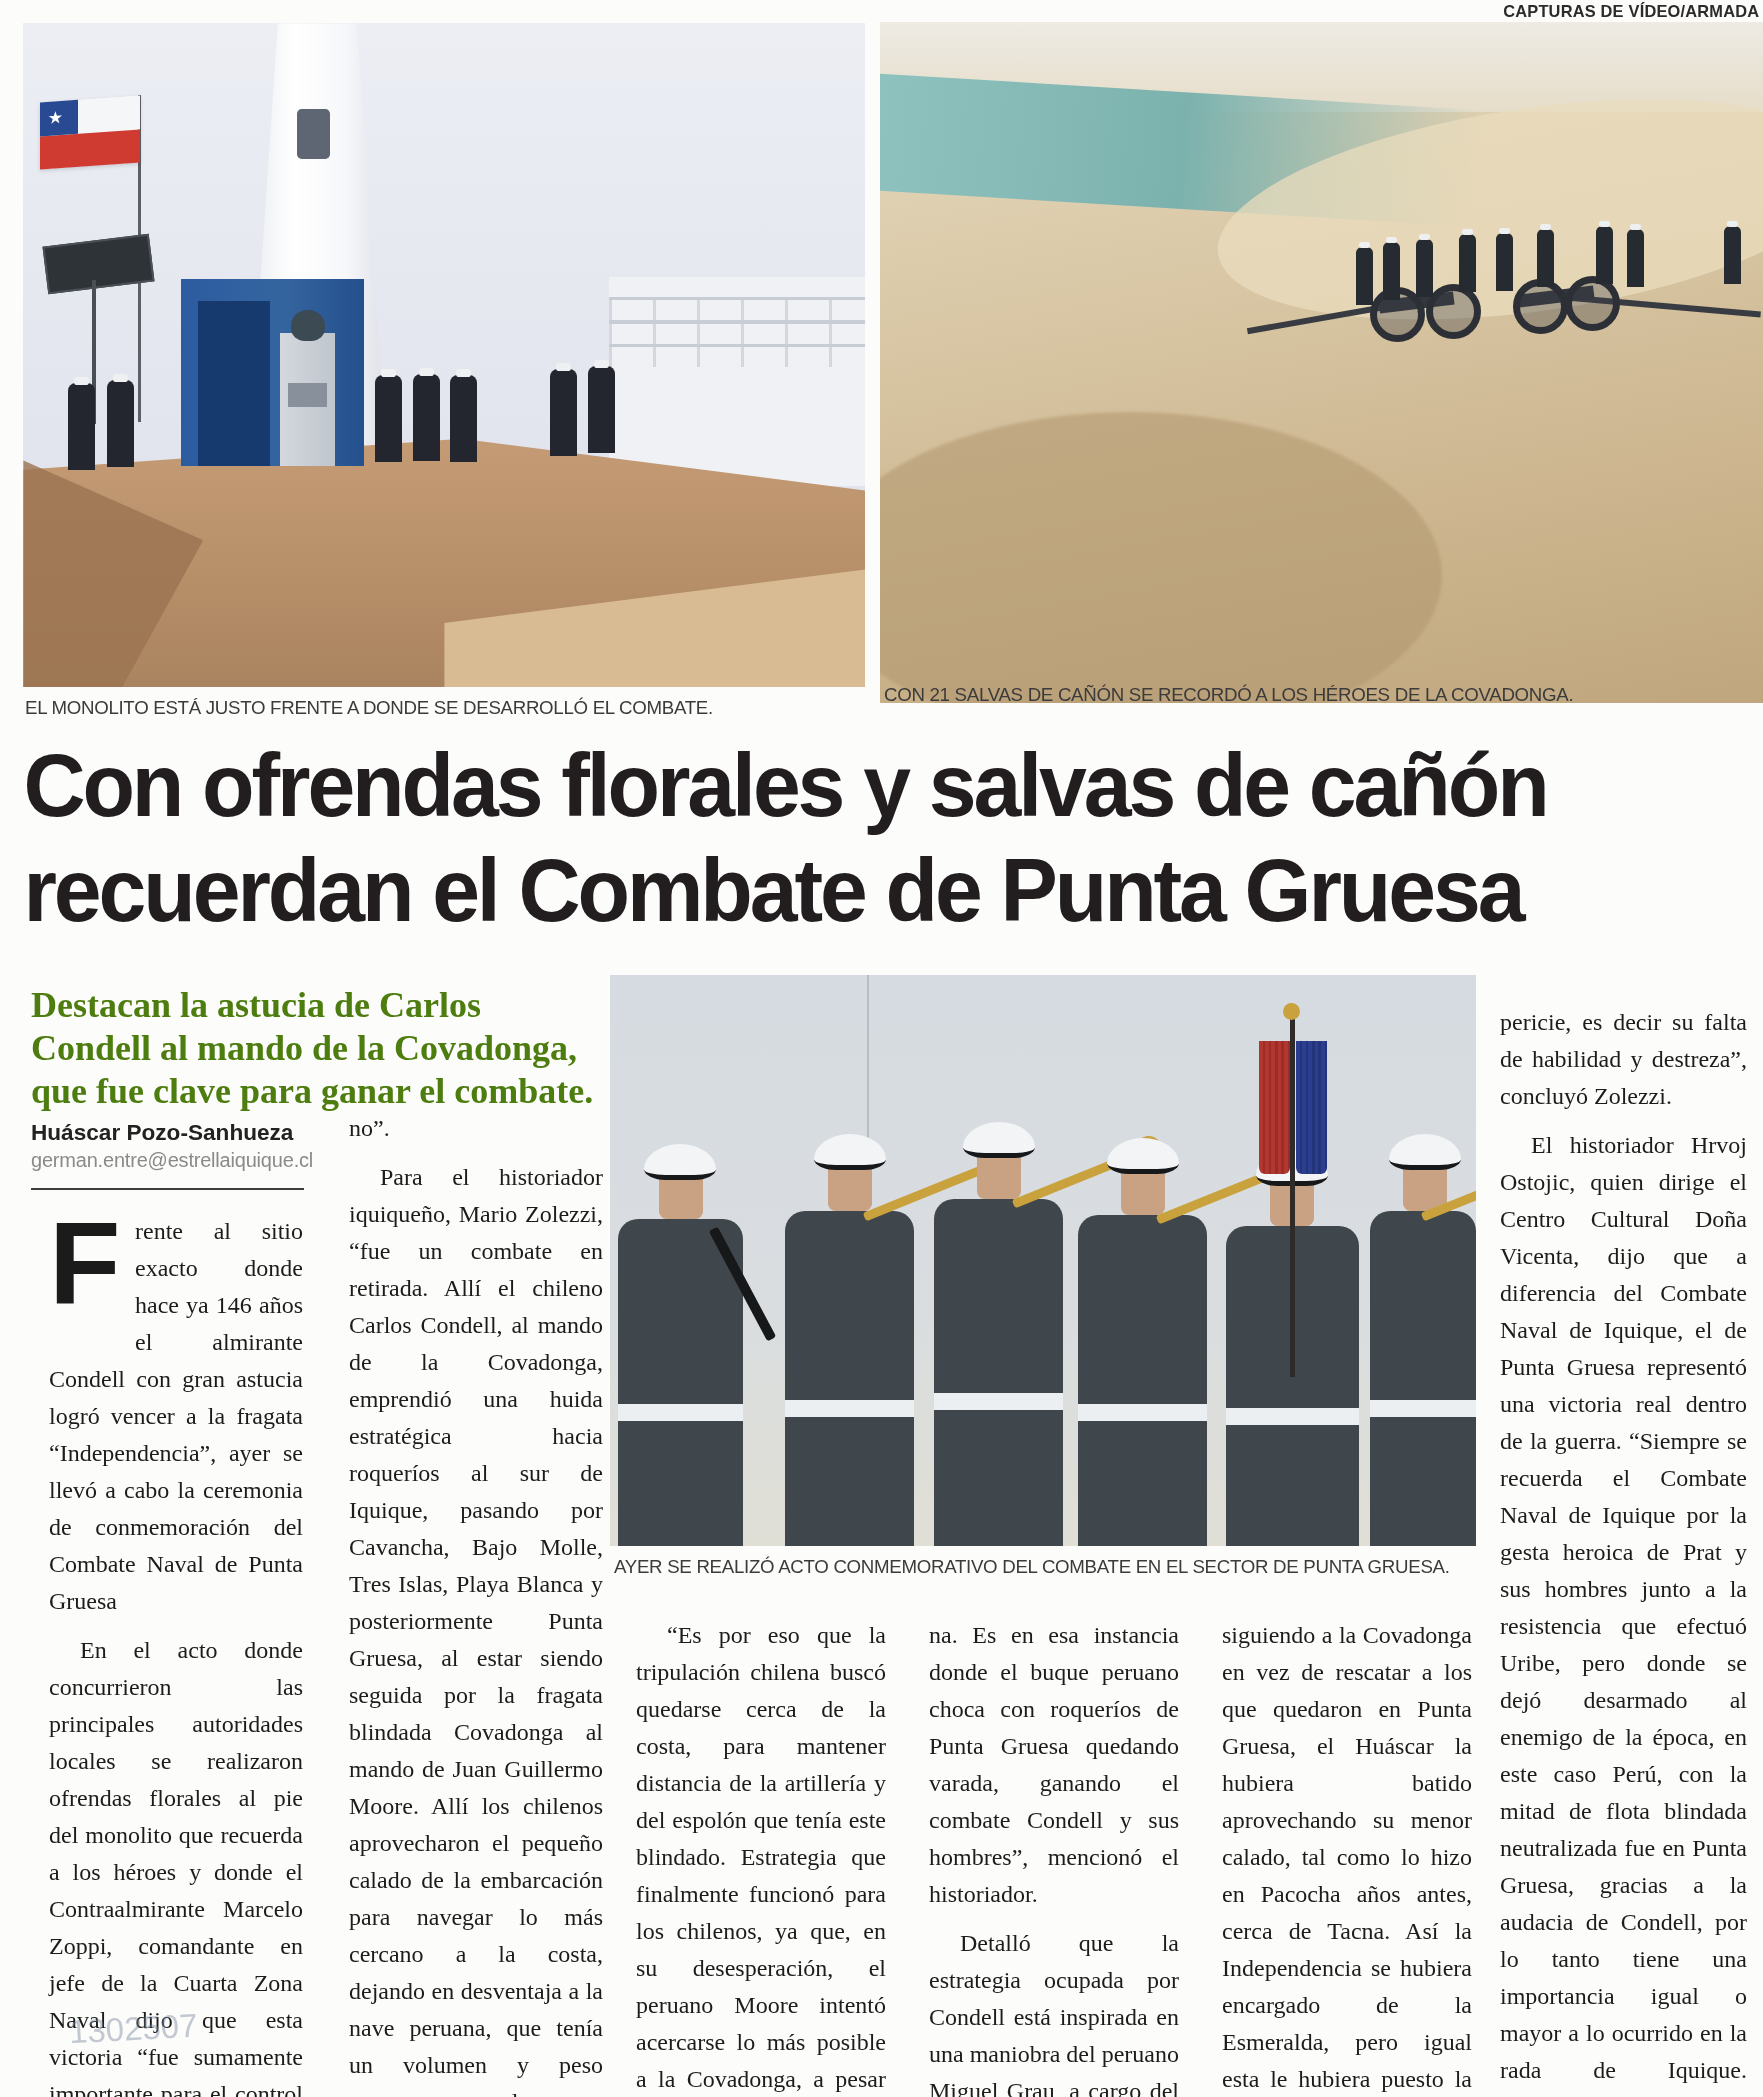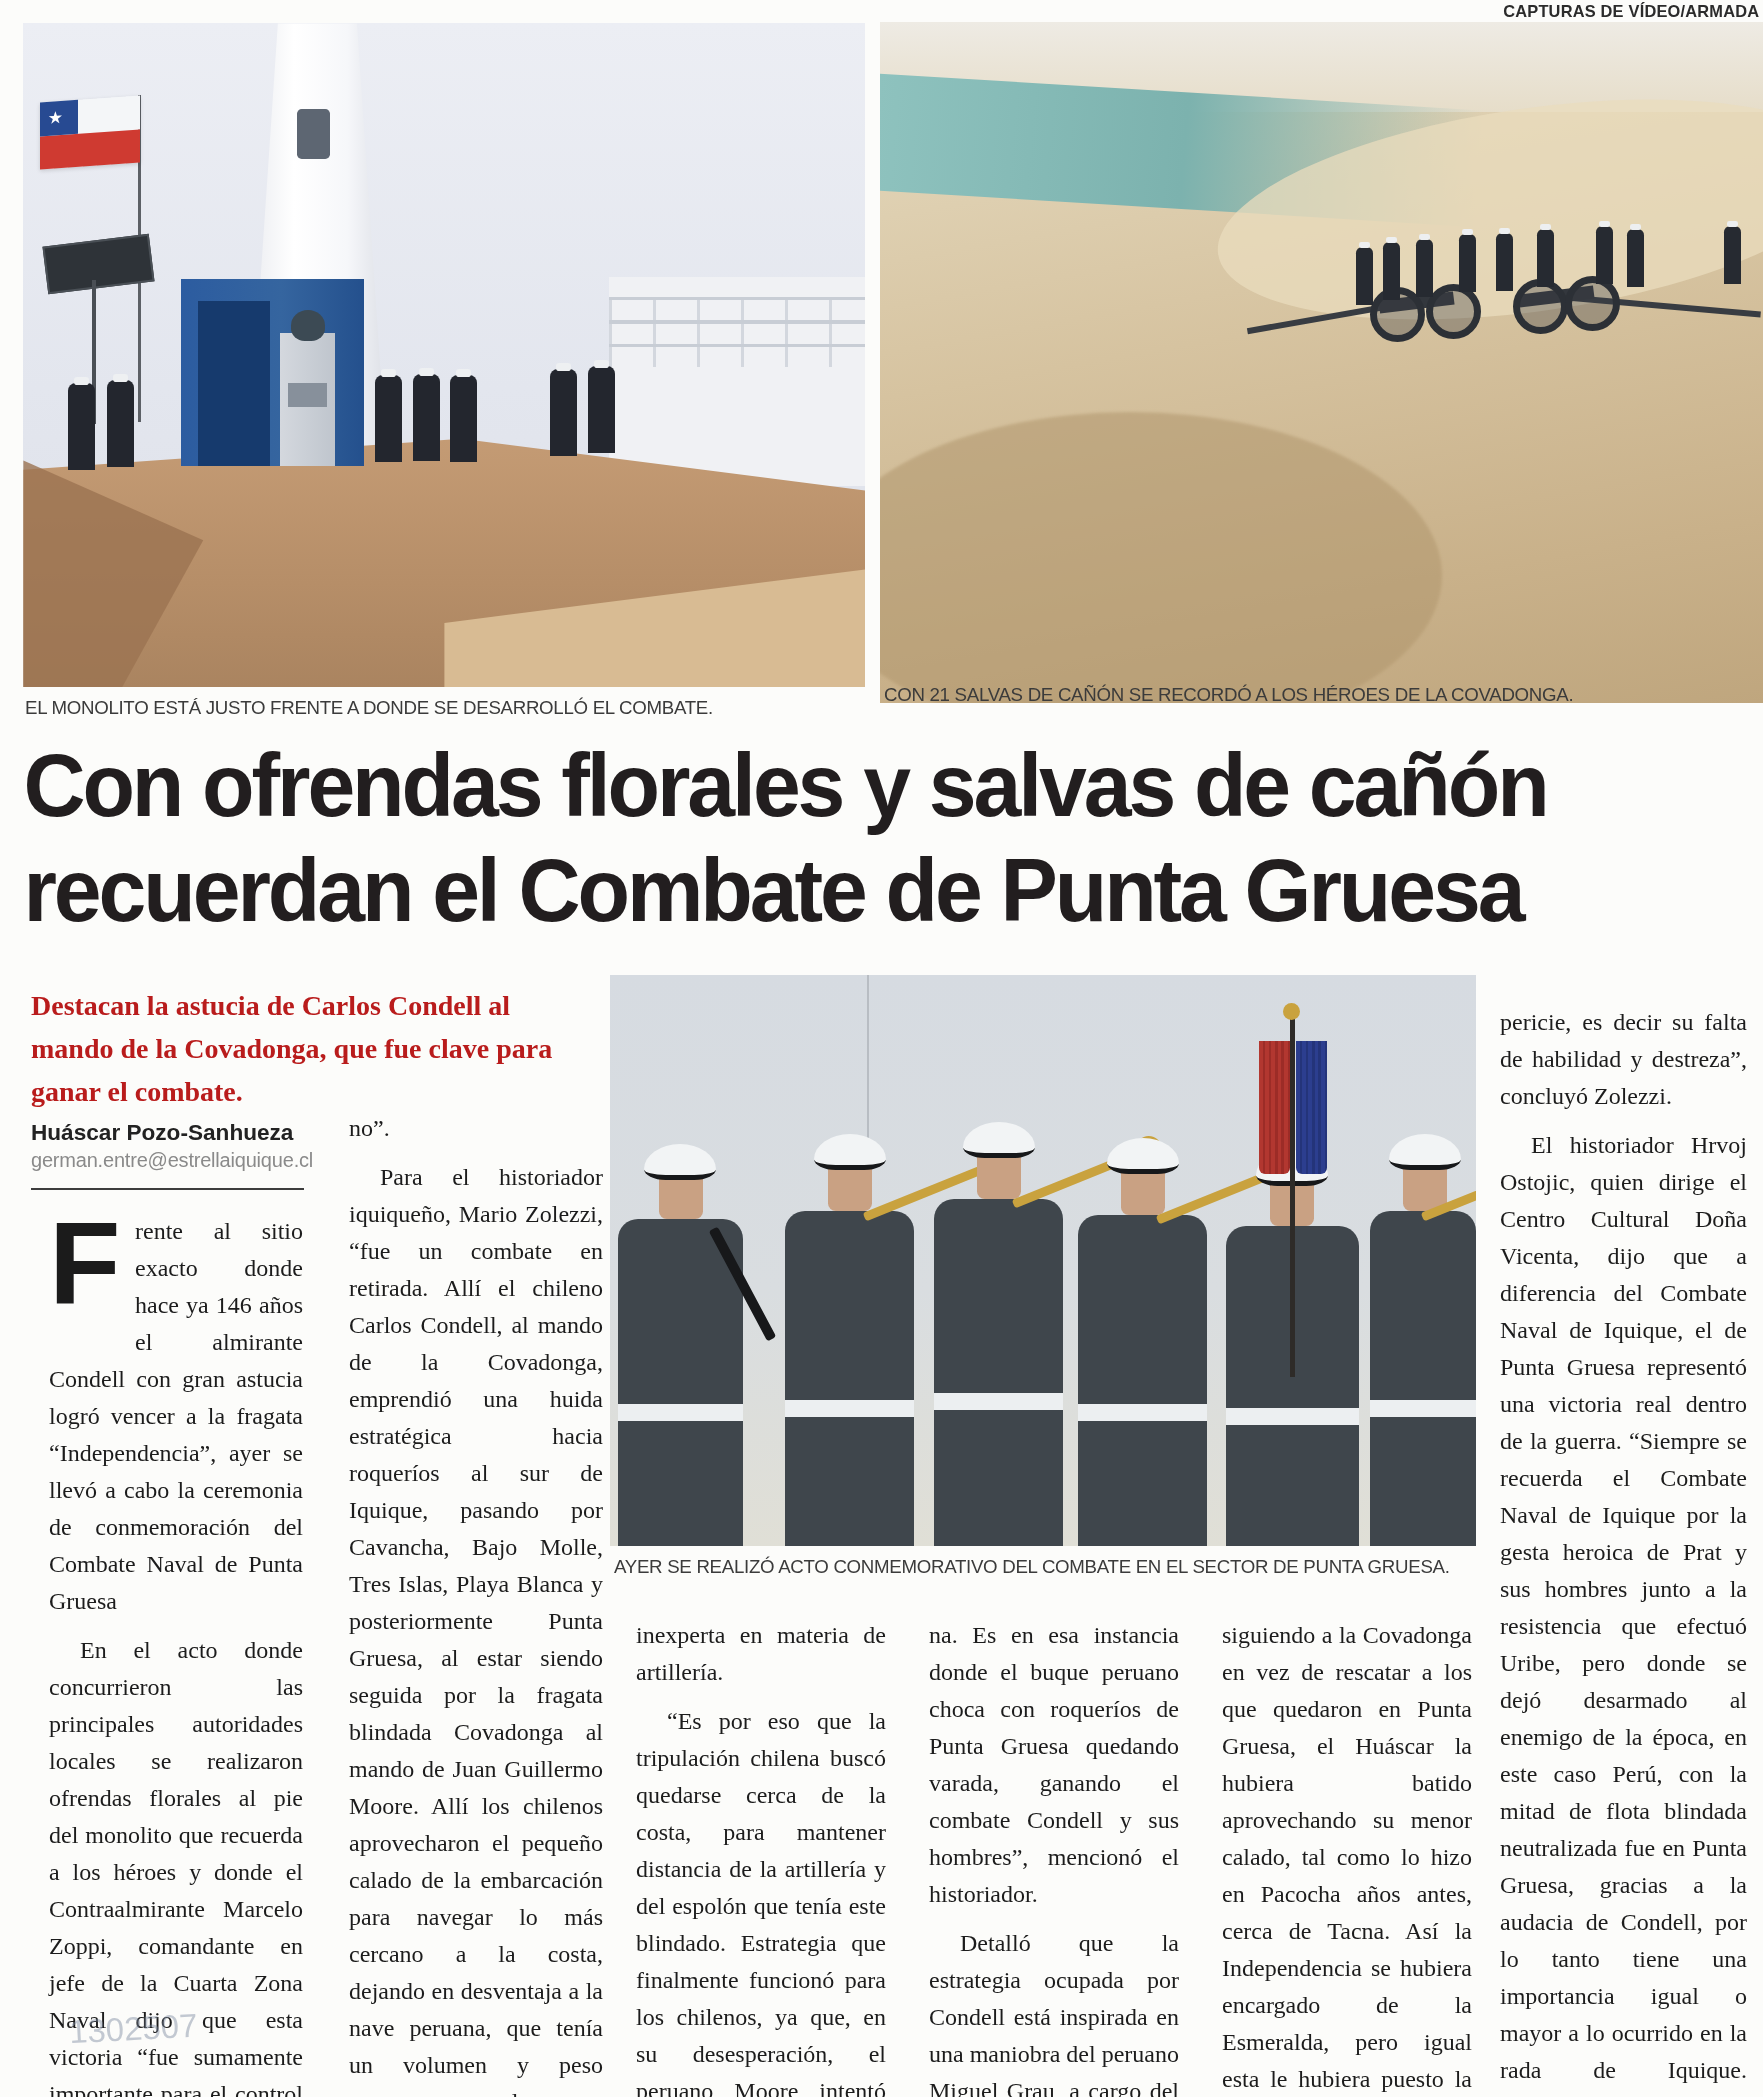--- a/index.html
+++ b/index.html
@@ -73,21 +73,21 @@
   .staff-pole{position:absolute;left:680px;top:43px;width:4.7px;height:359px;background:#2e2b28;}
   .staff-finial{position:absolute;left:673px;top:28px;width:17px;height:17px;background:#c9a23e;border-radius:50%;}
   .tassel-red{position:absolute;left:649px;top:66px;width:31px;height:133px;background:repeating-linear-gradient(90deg,#b23730 0 3.9px,#9c2c27 3.9px 6.2px);border-radius:0 0 6.2px 6.2px;}
   .tassel-blue{position:absolute;left:686px;top:66px;width:31px;height:133px;background:repeating-linear-gradient(90deg,#2c3e8f 0 3.9px,#24347a 3.9px 6.2px);border-radius:0 0 6.2px 6.2px;}
 
   
   .headline{position:absolute;left:23.4px;top:733px;width:1723px;font-family:"Liberation Sans",sans-serif;
             font-weight:700;font-size:86px;line-height:101px;letter-spacing:-3.1px;color:#221e1f;
             transform:scaleY(1.04);transform-origin:top left;}
   .subhead{position:absolute;left:31px;top:984px;width:565px;font-family:"Liberation Serif",serif;
-           font-weight:700;font-size:28px;line-height:43px;color:#b91c1c;}
+           font-weight:700;font-size:36px;line-height:43px;color:#4d7c0f;}
   .byline-name{position:absolute;left:31px;top:1120px;font-family:"Liberation Sans",sans-serif;
                font-weight:700;font-size:22.6px;color:#222;}
   .byline-email{position:absolute;left:31px;top:1149px;font-family:"Liberation Sans",sans-serif;
                 font-size:20px;color:#8a8a8a;letter-spacing:-0.2px;}
   .byline-rule{position:absolute;left:31px;top:1188px;width:273px;height:2.3px;background:#3d3d3d;}
 
   
   .col{position:absolute;font-size:24px;line-height:37px;text-align:justify;overflow:hidden;}
   .col p{margin:12px;}
   .col p.indent{text-indent:31px;}
@@ -238,21 +238,20 @@
     <p class="indent">En el acto donde concurrieron las principales autoridades locales se realizaron ofrendas florales al pie del monolito que recuerda a los héroes y donde el Contraalmirante Marcelo Zoppi, comandante en jefe de la Cuarta Zona Naval dijo que esta victoria “fue sumamente importante para el control del mar en la Guerra del Pacífico”. Destacó la valentía y astucia de Carlos Condell y sus hombres que permitió el triunfo chileno. “Forman parte de los héroes que forjaron y construyeron el Chile actual, permitiendo incorporar a la región de Tarapacá a territorio chile-</p>
   </div>
 
   <div class="col col2">
     <p>no”.</p>
     <p class="indent">Para el historiador iquiqueño, Mario Zolezzi, “fue un combate en retirada. Allí el chileno Carlos Condell, al mando de la Covadonga, emprendió una huida estratégica hacia roqueríos al sur de Iquique, pasando por Cavancha, Bajo Molle, Tres Islas, Playa Blanca y posteriormente Punta Gruesa, al estar siendo seguida por la fragata blindada Covadonga al mando de Juan Guillermo Moore. Allí los chilenos aprovecharon el pequeño calado de la embarcación para navegar lo más cercano a la costa, dejando en desventaja a la nave peruana, que tenía un volumen y peso mayor, creando una distancia considerable entre ambos buques, favoreciendo esto a la escuadra nacional”, comentó Zolezzi.</p>
 
   </div>
 
   <div class="col col3">
-    <p>inexperta en materia de artillería.</p>
     <p class="indent">“Es por eso que la tripulación chilena buscó quedarse cerca de la costa, para mantener distancia de la artillería y del espolón que tenía este blindado. Estrategia que finalmente funcionó para los chilenos, ya que, en su desesperación, el peruano Moore intentó acercarse lo más posible a la Covadonga, a pesar del riesgo que significaba, para espolonear a la goleta chile-</p>
   </div>
 
   <div class="col col4">
     <p>na. Es en esa instancia donde el buque peruano choca con roqueríos de Punta Gruesa quedando varada, ganando el combate Condell y sus hombres”, mencionó el historiador.</p>
     <p class="indent">Detalló que la estrategia ocupada por Condell está inspirada en una maniobra del peruano Miguel Grau, a cargo del monitor Huáscar, aplicada contra los ingleses en la zona pero el año 1877. “Si Grau hubiese seguido per-</p>
   </div>
 
   <div class="col col5">
     <p>siguiendo a la Covadonga en vez de rescatar a los que quedaron en Punta Gruesa, el Huáscar la hubiera batido aprovechando su menor calado, tal como lo hizo en Pacocha años antes, cerca de Tacna. Así la Independencia se hubiera encargado de la Esmeralda, pero igual esta le hubiera puesto la heroica resistencia contra el monitor (...) Condell fue un marino afortunado, en cambio More, el peruano, sucumbió por su total im-</p>

